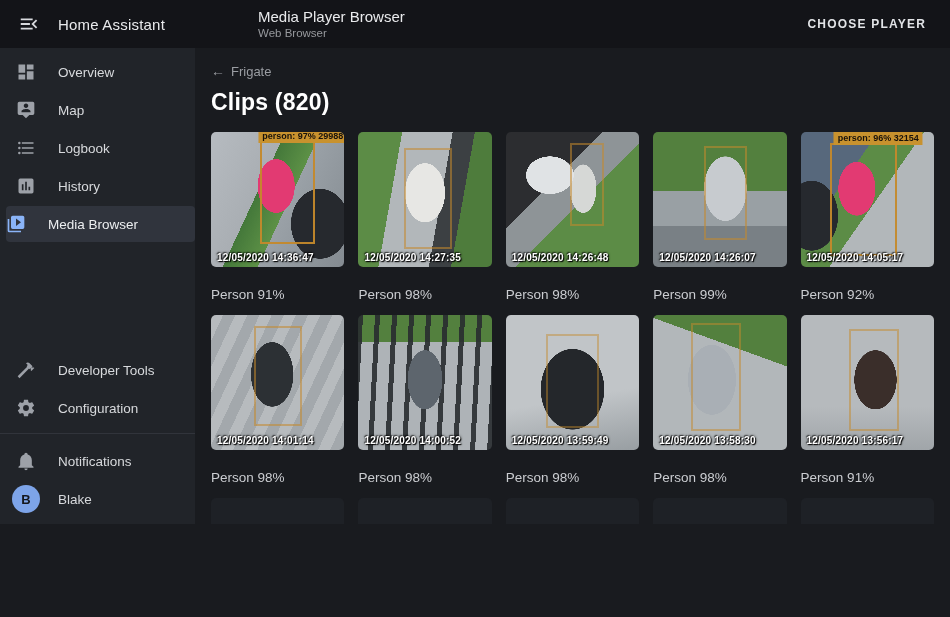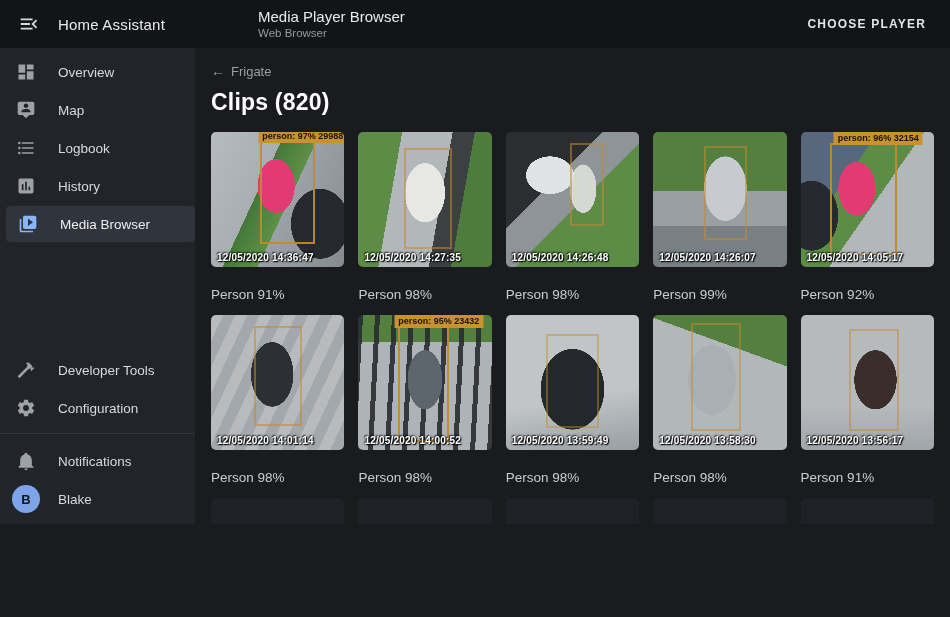--- a/index.html
+++ b/index.html
@@ -23,21 +23,21 @@
 
   .body-row { flex:1; display:flex; min-height:0; }
 
   
   .sidebar { width:195px; flex:0 0 195px; background:#212429; display:flex; flex-direction:column; padding-top:5px; }
   .side-item { height:36px; display:flex; align-items:center; padding-left:16px; cursor:pointer;
     margin:1px 0 1px 0; }
   .side-item .icon { width:20px; height:20px; flex:0 0 20px; display:flex; }
   .side-item .icon svg { width:20px; height:20px; fill:#9da1a8; }
   .side-item .lbl { color:#d7d9dc; font-size:13.5px; font-weight:500; margin-left:22px; }
-  .side-item.selected { background:#30343d; border-radius:4px; margin-left:6px; padding-left:12px; }
+  .side-item.selected { background:#30343d; border-radius:4px; margin-left:6px; padding-left:0; }
   .side-item.selected .icon svg { fill:#8ab4f8; }
   .side-item.selected .lbl { color:#eceef0; }
   .side-spacer { flex:1; }
   .side-divider { height:1px; background:#31343b; margin:6px 0 8px 0; }
   .avatar { width:28px; height:28px; border-radius:50%; background:#7da4e8; color:#15171b;
     font-size:13px; font-weight:600; display:flex; align-items:center; justify-content:center; flex:0 0 28px; }
   .side-item.user { padding-left:12px; }
   .side-item.user .lbl { margin-left:18px; }
   .sidebar-bottom-pad { height:6px; }
 
@@ -291,23 +291,20 @@
             <div class="bbox">
               
             </div>
             <div class="ts">12/05/2020 14:01:14</div>
           </div>
           <div class="caption">Person 98%</div>
         </div>
 
         <div class="cell">
           <div class="thumb p7">
-            <div class="bbox">
-              <div class="chip">person: 95% 23432</div>
-            </div>
             <div class="ts">12/05/2020 14:00:52</div>
           </div>
           <div class="caption">Person 98%</div>
         </div>
 
         <div class="cell">
           <div class="thumb p8">
             <div class="bbox">
               
             </div>

